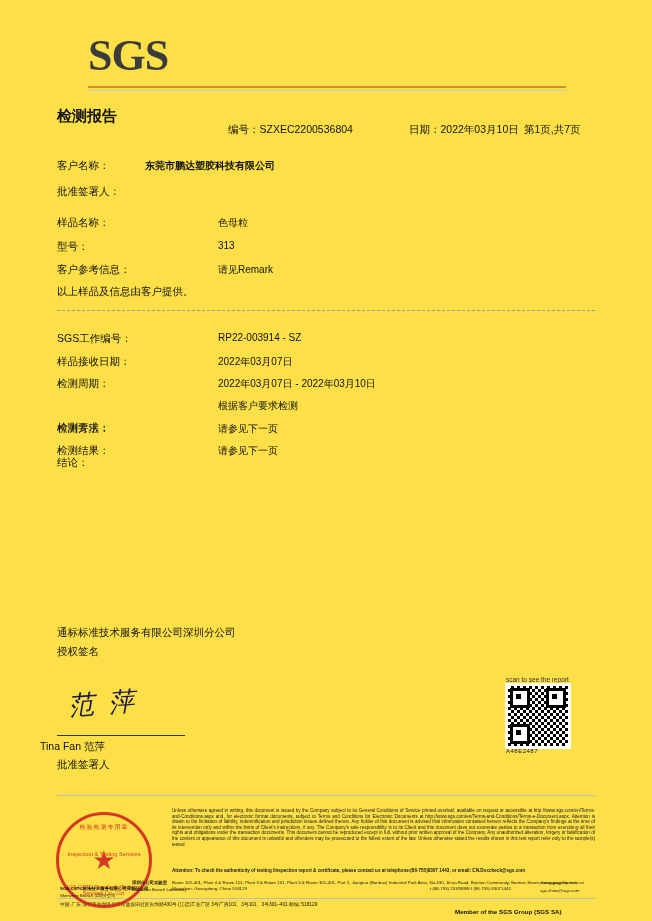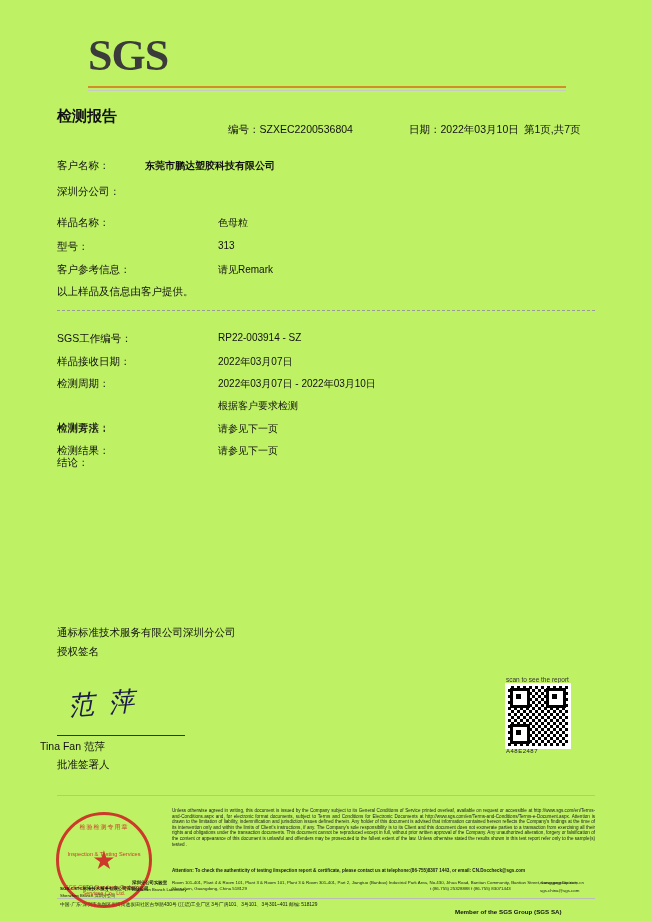--- a/index.html
+++ b/index.html
@@ -7,21 +7,21 @@
     padding: 0;
     background: #e8e8e8;
   }
   body {
     font-family: "Liberation Sans", sans-serif;
   }
   .page {
     position: relative;
     width: 652px;
     height: 921px;
-    background: #bef264;
+    background: #fde047;
     overflow: hidden;
   }
   
   .logo-wrap {
     position: absolute;
     left: 88px;
     top: 34px;
     width: 100px;
     height: 46px;
   }
@@ -352,21 +352,21 @@
   <div class="logo-rule2"></div>
 
   <div class="title">检测报告</div>
   <div class="report-no">编号：SZXEC2200536804</div>
   <div class="report-date">日期：2022年03月10日</div>
   <div class="report-page">第1页,共7页</div>
 
   <div class="field-label" style="top:159px;">客户名称：</div>
   <div class="field-value bold-val" style="left:145px; top:159px;">东莞市鹏达塑胶科技有限公司</div>
 
-  <div class="field-label" style="top:185px;">深圳分公司：</div>
+  <div class="field-label" style="top:185px;">批准签署人：</div>
 
   <div class="field-label" style="top:216px;">样品名称：</div>
   <div class="field-value" style="left:218px; top:216px;">色母粒</div>
 
   <div class="field-label" style="top:240px;">型号：</div>
   <div class="field-value" style="left:218px; top:240px;">313</div>
 
   <div class="field-label" style="top:263px;">客户参考信息：</div>
   <div class="field-value" style="left:218px; top:263px;">请见Remark</div>
 

